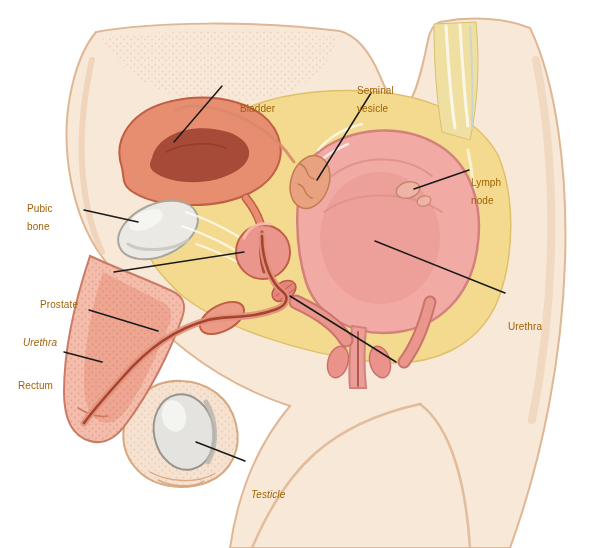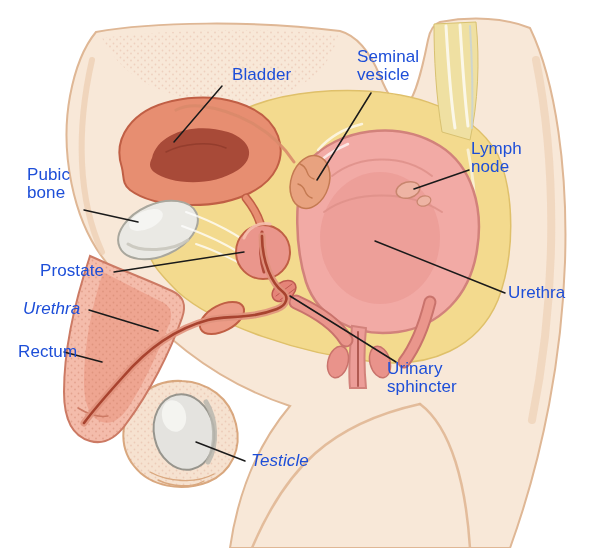--- a/index.html
+++ b/index.html
@@ -2,22 +2,22 @@
 <html><head>
 <meta charset="utf-8">
 <style>
   html,body{margin:0;padding:0;background:#ffffff;}
   .stage{
     position:relative;width:600px;height:548px;background:#ffffff;
     font-family:"Liberation Sans",sans-serif;overflow:hidden;
   }
   .stage svg{position:absolute;left:0;top:0;}
   .label{
-    position:absolute;font-size:17px;line-height:18px;color:#1d4ed8;
-    white-space:pre-line;letter-spacing:.1px;
+    position:absolute;font-size:10px;line-height:18px;color:#a16207;
+    white-space:pre-line;letter-spacing:.1px;margin-top:34px;
   }
 </style>
 </head>
 <body>
 
 <div class="stage">
 
   <svg width="600" height="548" viewBox="0 0 600 548">
     <defs>
       <pattern id="stipple" width="7" height="7" patternUnits="userSpaceOnUse">
@@ -109,27 +109,25 @@
       <line x1="84" y1="210" x2="138" y2="222"></line>
       <line x1="114" y1="272" x2="244" y2="252"></line>
       <line x1="505" y1="293" x2="375" y2="241"></line>
       <line x1="89" y1="310" x2="158" y2="331"></line>
       <line x1="64" y1="352" x2="102" y2="362"></line>
       <line x1="396" y1="362" x2="290" y2="296"></line>
       <line x1="245" y1="461" x2="196" y2="442"></line>
     </g>
   </svg>
 
-  <div class="label" style="left:232px;top:66px;">Bladder</div>
+  <div class="label" style="left:240px;top:66px;">Bladder</div>
   <div class="label" style="left:357px;top:48px;">Seminal
 vesicle</div>
   <div class="label" style="left:27px;top:166px;">Pubic
 bone</div>
   <div class="label" style="left:471px;top:140px;">Lymph
 node</div>
   <div class="label" style="left:40px;top:262px;">Prostate</div>
   <div class="label" style="left:508px;top:284px;">Urethra</div>
   <div class="label" style="left:23px;top:300px;font-style:italic;">Urethra</div>
   <div class="label" style="left:18px;top:343px;">Rectum</div>
-  <div class="label" style="left:387px;top:360px;">Urinary
-sphincter</div>
   <div class="label" style="left:251px;top:452px;font-style:italic;">Testicle</div>
 </div>
 
 </body></html>

